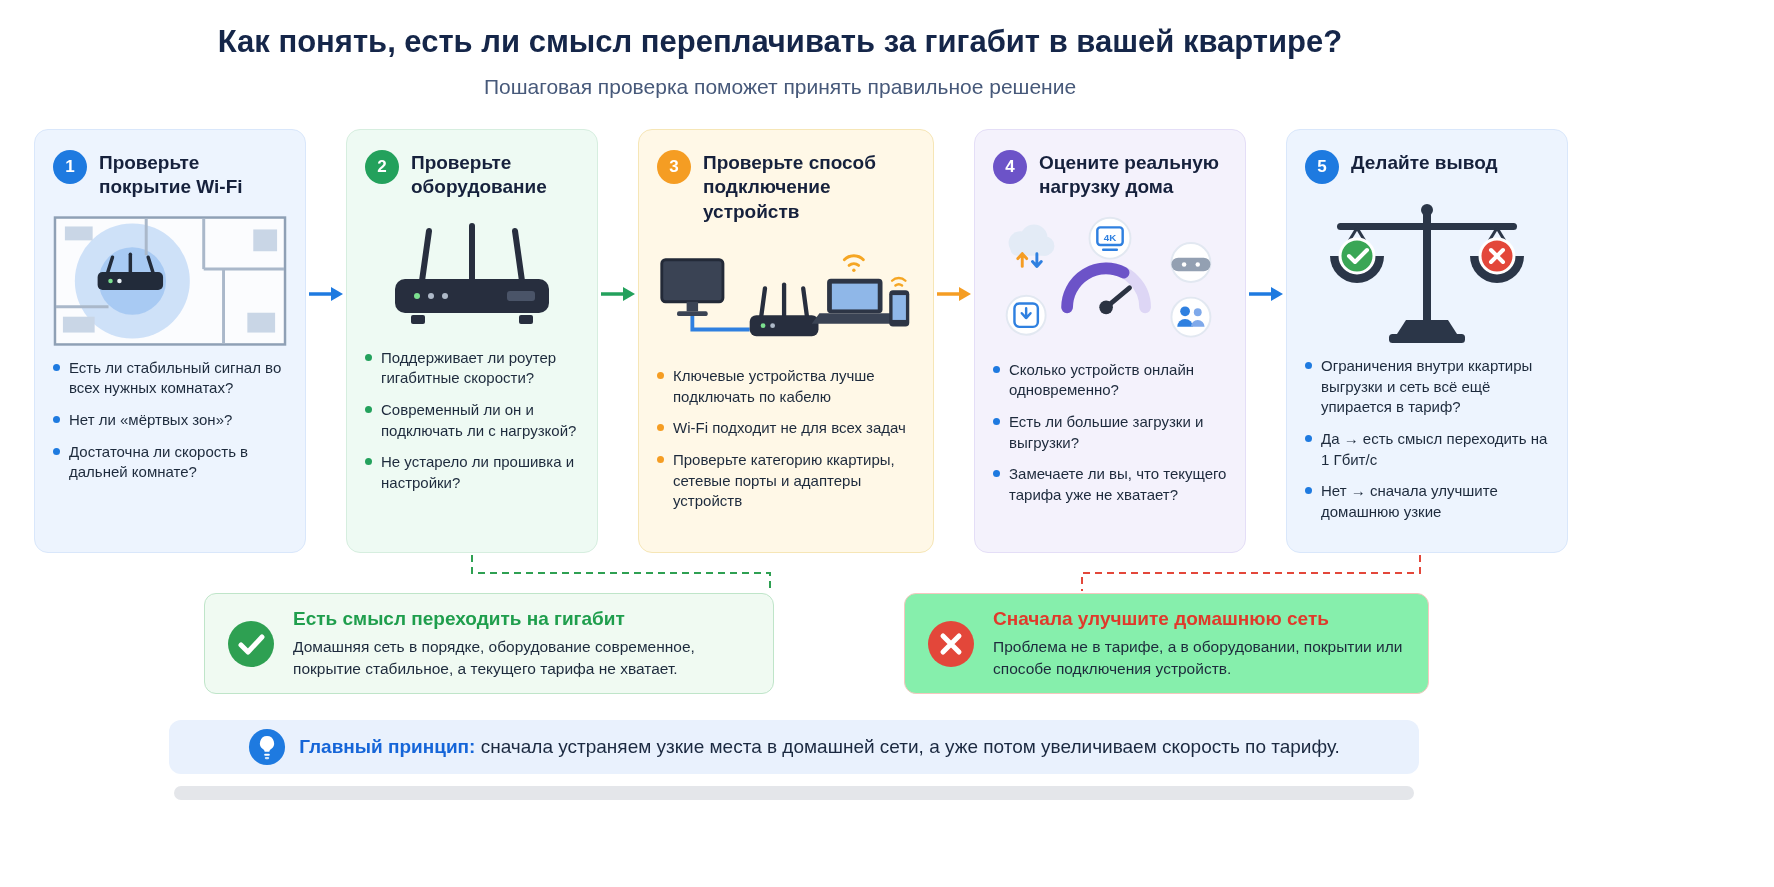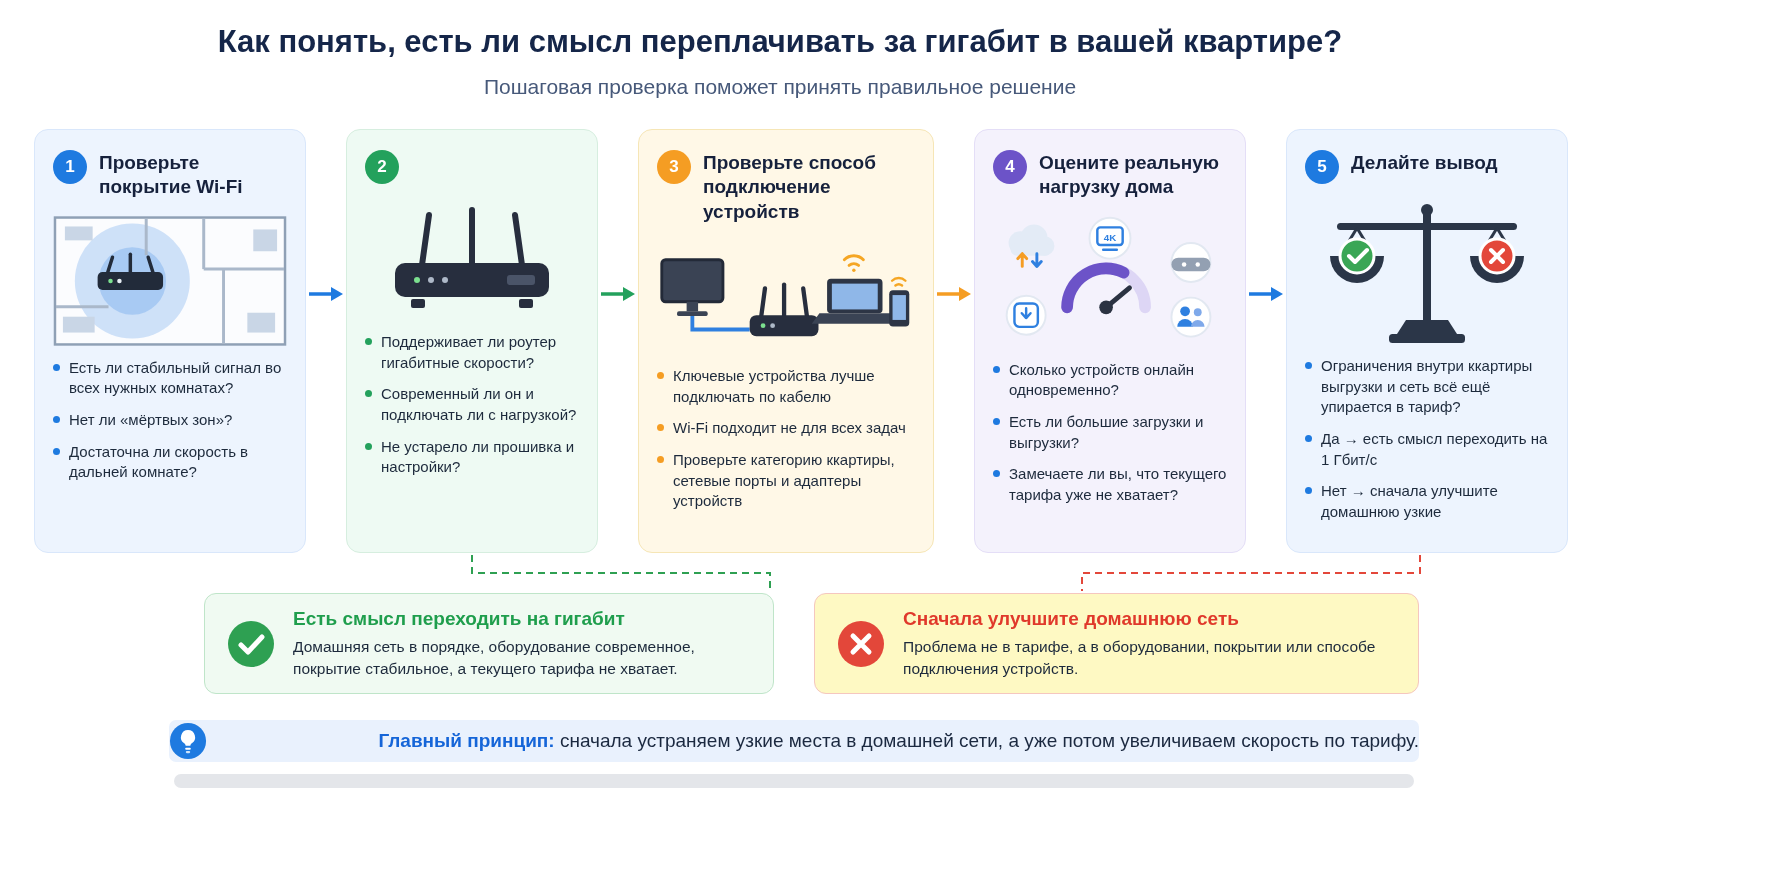--- a/index.html
+++ b/index.html
@@ -40,32 +40,32 @@
   .c1 .dot,.c4 .dot,.c5 .dot { background:#1e7ae0; }
   .c2 .dot { background:#23a15c; }
   .c3 .dot { background:#f59d23; }
 
   .arrow-cell { width:40px; flex:none; display:flex; justify-content:center; margin-top:155px; }
   .arrow-cell svg { display:block; }
   .a1,.a4 { color:#1e7ae0; } .a2 { color:#23a15c; } .a3 { color:#f59d23; }
 
   .connectors { display:block; margin-top:0; }
 
-  .outcomes { display:flex; margin-left:204px; width:1530px; }
+  .outcomes { display:flex; margin-left:204px; width:1530px; gap:130px; }
   .outcome { display:flex; align-items:center; gap:18px; border-radius:12px; padding:14px 22px; }
   .outcome.pos { width:570px; background:#f0faf2; border:1.5px solid #bfe5c9; }
-  .outcome.neg { width:605px; background:#fef9c3; border:1.5px solid #f5c7bf;margin-left:40px; }
+  .outcome.neg { width:525px; background:#86efac; border:1.5px solid #f5c7bf; }
   .outcome-icon { flex:none; width:48px; height:48px; }
   .outcome-title { font-size:19px; font-weight:bold; }
   .pos .outcome-title { color:#1f9e4d; }
   .neg .outcome-title { color:#e0392b; }
   .outcome-text { font-size:15.5px; color:#1d2a3c; line-height:1.4; margin-top:6px; }
 
-  .principle { width:1250px; height:42px; margin:26px 0 0 169px; background:#e9f1fd;
-    border-radius:7px; display:flex; align-items:center; justify-content:space-between; gap:13px; }
+  .principle { width:1250px; height:54px; margin:26px 0 0 169px; background:#e9f1fd;
+    border-radius:12px; display:flex; align-items:center; justify-content:center; gap:13px; }
   .principle-icon { flex:none; width:38px; height:38px; }
   .principle-textline { font-size:19px; color:#1b2940; }
   .p-label { font-weight:bold; color:#1565d8; }
 
   .bottom-strip { width:1240px; height:14px; margin:12px 0 0 174px; background:#e4e6ea; border-radius:7px; }
 </style>
 </head>
 <body>
 
 <div class="page">
@@ -123,20 +123,21 @@
     <div class="arrow-cell a1">
       <svg width="36" height="20" viewBox="0 0 36 20">
           <line x1="1" y1="10" x2="24" y2="10" stroke="currentColor" stroke-width="3.5"></line>
           <polygon points="23,3 35,10 23,17" fill="currentColor"></polygon>
         </svg>
     </div>
 
     <div class="card c2">
       <div class="card-head">
         <div class="step-num">2</div>
+        <div class="card-title">Проверьте оборудование</div>
       </div>
       <div class="illus">
         <svg width="190" height="118" viewBox="0 0 190 118">
           <line x1="52" y1="14" x2="45" y2="64" stroke="#272e3e" stroke-width="6" stroke-linecap="round"></line>
           <line x1="95" y1="9" x2="95" y2="64" stroke="#272e3e" stroke-width="6" stroke-linecap="round"></line>
           <line x1="138" y1="14" x2="145" y2="64" stroke="#272e3e" stroke-width="6" stroke-linecap="round"></line>
           <rect x="18" y="62" width="154" height="34" rx="10" fill="#272e3e"></rect>
           <circle cx="40" cy="79" r="3" fill="#7ce08f"></circle>
           <circle cx="54" cy="79" r="3" fill="#aeb9c8"></circle>
           <circle cx="68" cy="79" r="3" fill="#aeb9c8"></circle>

